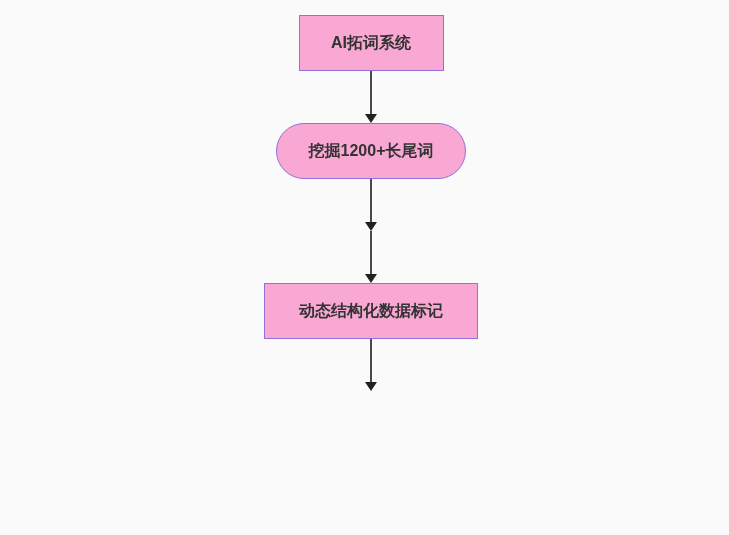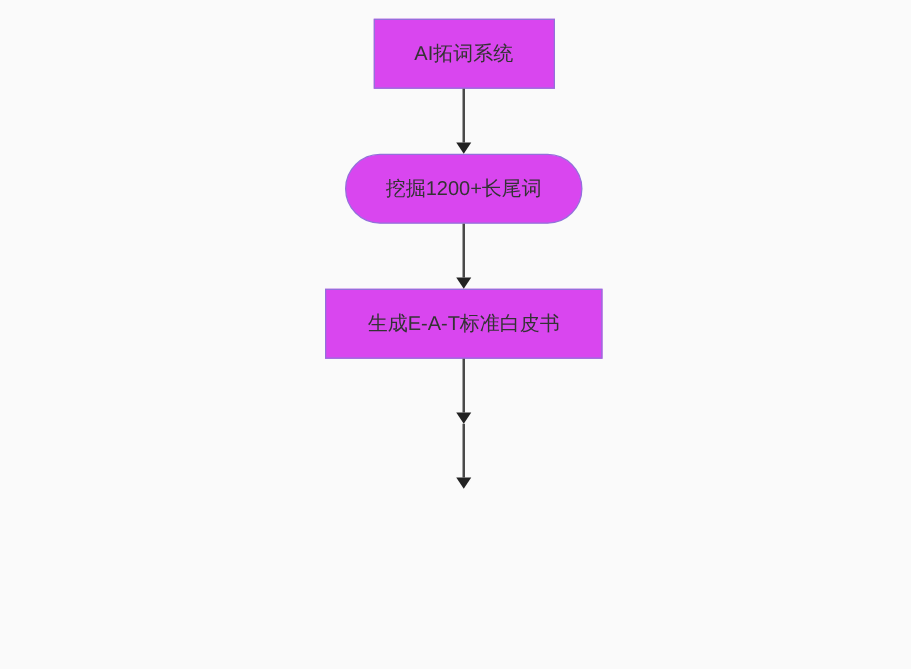--- a/index.html
+++ b/index.html
@@ -14,30 +14,31 @@
     position: absolute;
     left: 371px;
     top: 15px;
     transform: translateX(-50%);
     display: flex;
     flex-direction: column;
     align-items: center;
   }
   .node {
     height: 56px;
-    background: #d946ef;
+    background: #f9a8d4;
     border: 1px solid #9370db;
     color: #333333;
     font-size: 16px;
     display: flex;
     align-items: center;
     justify-content: center;
     padding: 0 30px;
     white-space: nowrap;
     text-align: center;
+    font-weight: bold;
   }
   .n1 { min-width: 145px; }
   .n2 { min-width: 190px; border-radius: 28px; }
   .n3 { min-width: 222px; }
   .n4 { min-width: 214px; }
   .n5 { min-width: 231px; }
   .arrow {
     height: 52px;
     width: 14px;
     position: relative;
@@ -74,29 +75,29 @@
 
   <div class="node n2">
     <span>挖掘1200+长尾词</span>
   </div>
 
   <div class="arrow">
     <div class="line"></div>
     <div class="head"></div>
   </div>
 
-  <div class="node n3">
-    <span>生成E-A-T标准白皮书</span>
-  </div>
 
   <div class="arrow">
     <div class="line"></div>
     <div class="head"></div>
   </div>
 
+  <div class="node n4">
+    <span>动态结构化数据标记</span>
+  </div>
 
   <div class="arrow">
     <div class="line"></div>
     <div class="head"></div>
   </div>
 
 
 </div>
 
 </body></html>

